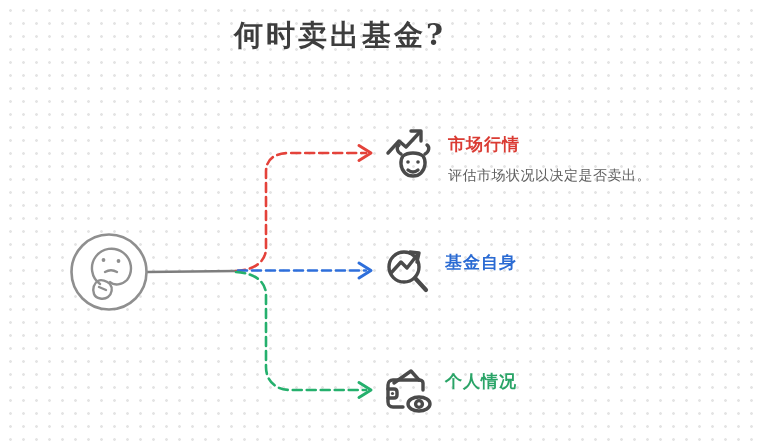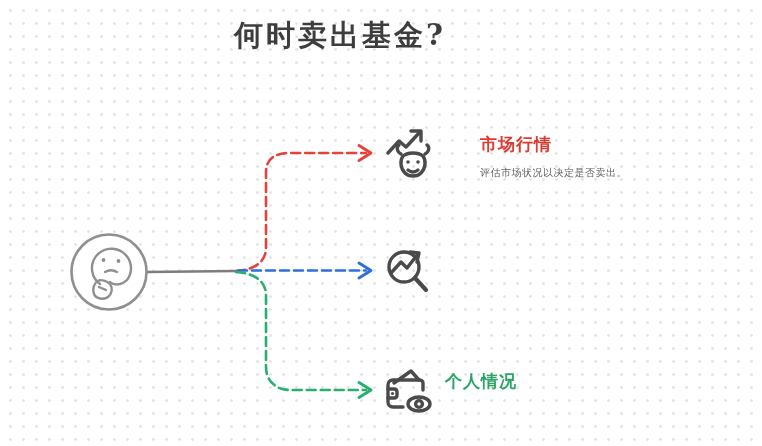--- a/index.html
+++ b/index.html
@@ -14,21 +14,21 @@
   .title{
     position:absolute;left:150px;top:16px;width:380px;
     text-align:center;font-size:29px;font-weight:bold;color:#3d3d3d;
     letter-spacing:3px;font-family:"DejaVu Serif","Liberation Serif",serif;
   }
   .connector-layer{position:absolute;left:0;top:0;width:762px;height:446px;}
   .branch{position:absolute;display:flex;align-items:flex-start;}
   .branch-icon{flex:0 0 auto;width:56px;height:56px;margin-right:8px;}
   .branch-text{padding-top:6px;}
   .branch-label{font-size:17px;font-weight:bold;letter-spacing:1px;margin-bottom:9px;}
-  .branch-desc{font-size:10px;color:#5e5e5e;line-height:1.55;letter-spacing:0.5px;max-width:250px;}
+  .branch-desc{font-size:14px;color:#5e5e5e;line-height:1.55;letter-spacing:0.5px;max-width:250px;}
 </style>
 </head>
 <body>
 
 <div id="stage">
 
   <div class="title">何时卖出基金?</div>
 
   <svg class="connector-layer" viewBox="0 0 762 446" fill="none" stroke-linecap="round" stroke-linejoin="round">
 
@@ -54,21 +54,21 @@
         <path d="M98,281 C94,283 92,289 94,294 C96,299 104,300 108,297 C112,294 113,288 110,284 C107,281 101,279 98,281 Z"></path>
         <path d="M99,287 L106,290"></path>
       </g>
       <g fill="#8f8f8f" stroke="none">
         <circle cx="103.5" cy="260" r="1.9"></circle>
         <circle cx="118.5" cy="261" r="1.9"></circle>
       </g>
     </g>
   </svg>
 
-  <div class="branch" style="left:384px;top:127px;gap:32px;">
+  <div class="branch" style="left:384px;top:127px;">
     <svg class="branch-icon" viewBox="0 0 56 56" fill="none" stroke="#4a4a4a" stroke-width="3.4" stroke-linecap="round" stroke-linejoin="round">
       <path d="M4,26 L15,14 L22,20 L36,5"></path>
       <path d="M27,4 L37,4 L37,14"></path>
       <path d="M17,27 C13,25 12,20 15,18"></path>
       <path d="M41,27 C45,25 46,20 43,18"></path>
       <path d="M19,29 C16,33 16,41 21,46 C25,50 33,50 37,46 C42,41 42,33 39,29 C34,25 24,25 19,29 Z"></path>
       <path d="M24,43 Q 29,47 34,43"></path>
       <g fill="#4a4a4a" stroke="none">
         <circle cx="24" cy="35" r="1.8"></circle>
         <circle cx="34" cy="35" r="1.8"></circle>
@@ -81,20 +81,21 @@
   </div>
 
   <div class="branch" style="left:381px;top:245px;">
     <svg class="branch-icon" viewBox="0 0 56 56" fill="none" stroke="#4a4a4a" stroke-width="3.4" stroke-linecap="round" stroke-linejoin="round">
       <circle cx="23" cy="22" r="15"></circle>
       <path d="M34,33 L45,45" stroke-width="4.2"></path>
       <path d="M10,28 L20,17 L26,23 L37,9"></path>
       <path d="M29,7 L38,8 L36,17"></path>
     </svg>
     <div class="branch-text">
+      <div class="branch-label" style="color: rgb(43, 107, 211);">基金自身</div>
     </div>
   </div>
 
   <div class="branch" style="left:381px;top:364px;font-family:Liberation Serif, serif;">
     <svg class="branch-icon" viewBox="0 0 56 56" fill="none" stroke="#4a4a4a" stroke-width="3.4" stroke-linecap="round" stroke-linejoin="round">
       <path d="M13,19 L30,7 L38,16"></path>
       <path d="M42,26 L42,19 C42,17 40,16 38,16 L12,16 C9,16 7,18 7,21 L7,38 C7,41 9,43 12,43 L22,43"></path>
       <path d="M7,25 L13,25 C15,25 16,26 16,28 L16,31 C16,33 15,34 13,34 L7,34"></path>
       <circle cx="11.5" cy="29.5" r="1.6" fill="#4a4a4a" stroke="none"></circle>
       <ellipse cx="38" cy="40" rx="12" ry="8" fill="#ffffff" stroke="none"></ellipse>

